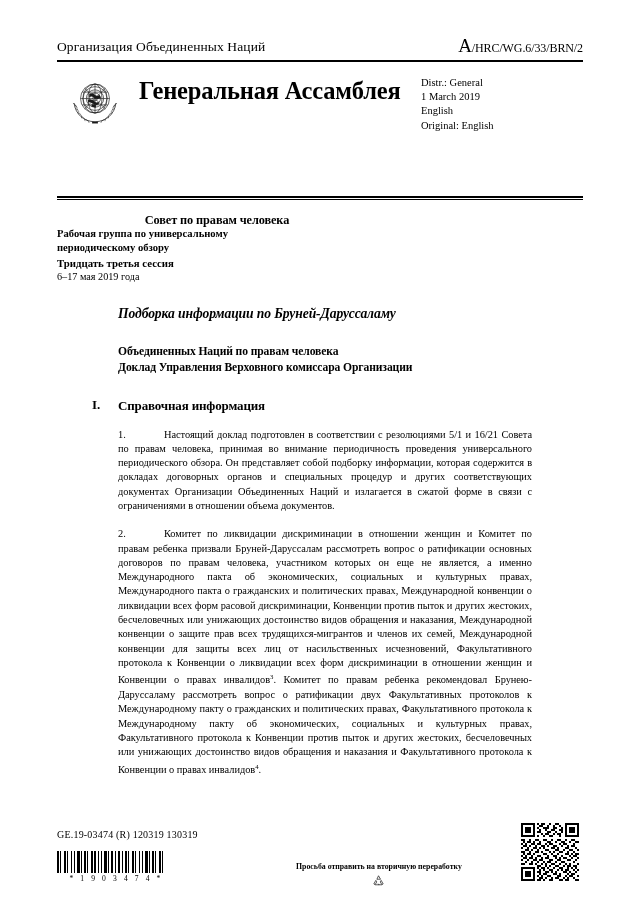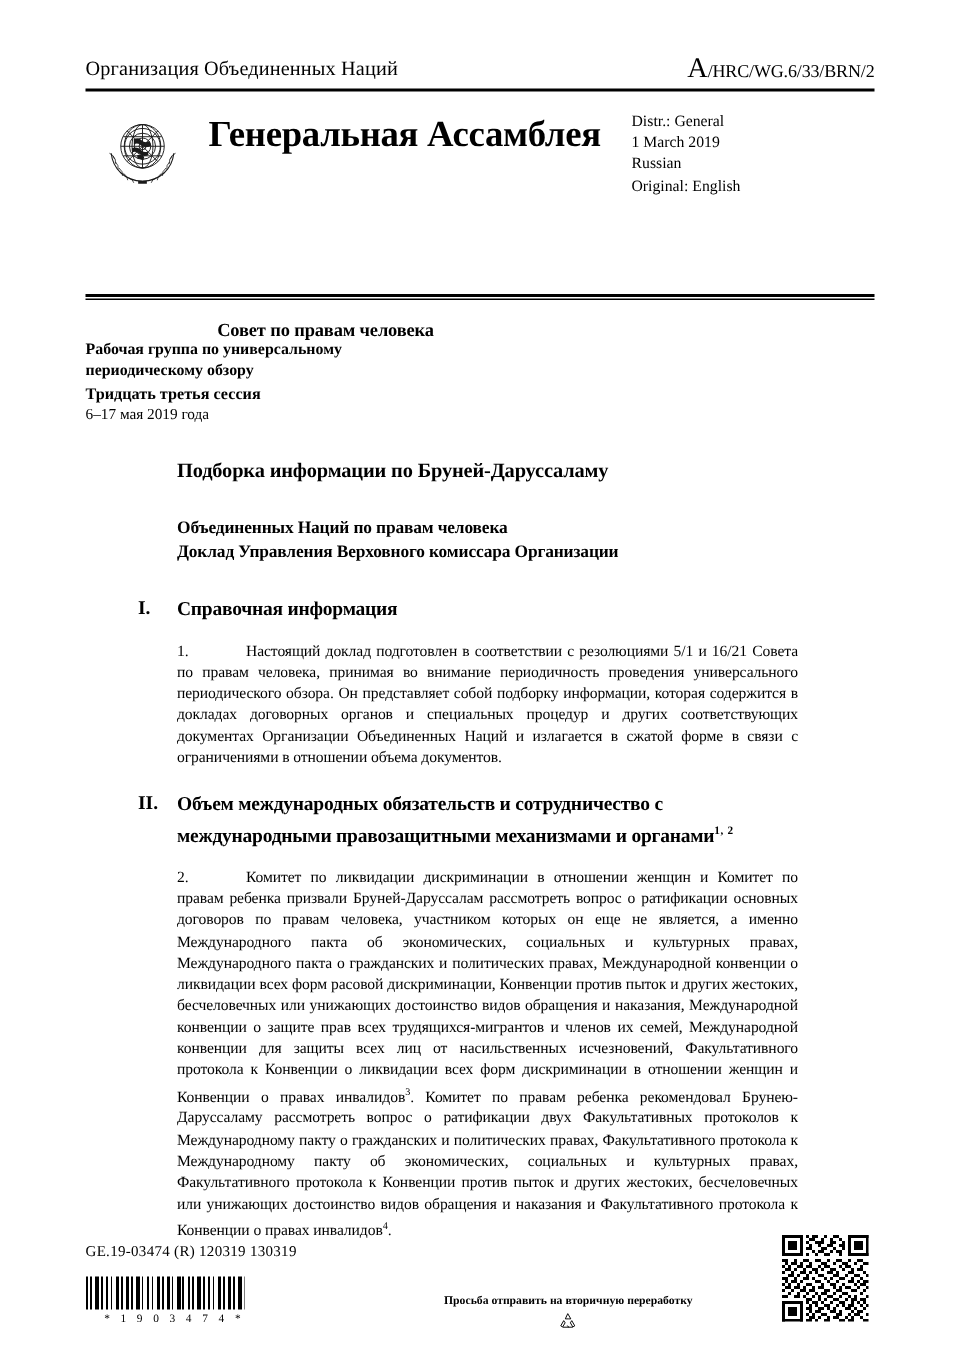--- a/index.html
+++ b/index.html
@@ -120,20 +120,21 @@
     left: 118px;
     top: 305px;
     width: 414px;
   }
   .doc-title {
     font-size: 13.6px;
     font-weight: bold;
     letter-spacing: -0.1px;
     margin: 0 0 22px 0;
     line-height: 17px;
+    font-style: italic;
   }
   .doc-subtitle {
     font-size: 11.6px;
     font-weight: bold;
     line-height: 15.5px;
     margin: 0 0 22px 0;
     letter-spacing: -0.1px;
   }
 
   .section-head {
@@ -292,21 +293,21 @@
             <path d="M66 80 q-5 2 -6 6"></path>
             <path d="M12 52 q5 2 6 7"></path>
               <path d="M88 52 q-5 2 -6 7"></path>
           </g>
         </svg>
       </div>
       <div class="ga-title">Генеральная Ассамблея</div>
       <div class="distr-block">
         <div>Distr.: General</div>
         <div>1 March 2019</div>
-        <div>Russian</div>
+        <div>English</div>
         <div>Original: English</div>
       </div>
     </div>
   </div>
 
   <div class="masthead-rule-wrap">
     <div class="rule-pair-thick"></div>
     <div class="rule-pair-thin"></div>
   </div>
 
@@ -329,24 +330,20 @@
 
     <div class="section-head">
       <span class="section-num">I.</span>
       <span class="section-title">Справочная информация</span>
     </div>
 
     <p class="para">
       <span class="pnum">1.</span><span>Настоящий доклад подготовлен в соответствии с резолюциями 5/1 и 16/21 Совета по правам человека, принимая во внимание периодичность проведения универсального периодического обзора. Он представляет собой подборку информации, которая содержится в докладах договорных органов и специальных процедур и других соответствующих документах Организации Объединенных Наций и излагается в сжатой форме в связи с ограничениями в отношении объема документов.</span>
     </p>
 
-    <div class="section-head">
-      <span class="section-num">II.</span>
-      <span class="section-title"><span>Объем международных обязательств и сотрудничество с международными правозащитными механизмами и органами</span><sup>1, 2</sup></span>
-    </div>
 
     <p class="para">
       <span class="pnum">2.</span><span>Комитет по ликвидации дискриминации в отношении женщин и Комитет по правам ребенка призвали Бруней-Даруссалам рассмотреть вопрос о ратификации основных договоров по правам человека, участником которых он еще не является, а именно Международного пакта об экономических, социальных и культурных правах, Международного пакта о гражданских и политических правах, Международной конвенции о ликвидации всех форм расовой дискриминации, Конвенции против пыток и других жестоких, бесчеловечных или унижающих достоинство видов обращения и наказания, Международной конвенции о защите прав всех трудящихся-мигрантов и членов их семей, Международной конвенции для защиты всех лиц от насильственных исчезновений, Факультативного протокола к Конвенции о ликвидации всех форм дискриминации в отношении женщин и Конвенции о правах инвалидов</span><sup>3</sup><span>. Комитет по правам ребенка рекомендовал Брунею-Даруссаламу рассмотреть вопрос о ратификации двух Факультативных протоколов к Международному пакту о гражданских и политических правах, Факультативного протокола к Международному пакту об экономических, социальных и культурных правах, Факультативного протокола к Конвенции против пыток и других жестоких, бесчеловечных или унижающих достоинство видов обращения и наказания и Факультативного протокола к Конвенции о правах инвалидов</span><sup>4</sup><span>.</span>
     </p>
   </div>
 
   <div class="footer-code">GE.19-03474  (R)  120319  130319</div>
 
   <div class="barcode-block">
     <div class="barcode-bars"></div>

